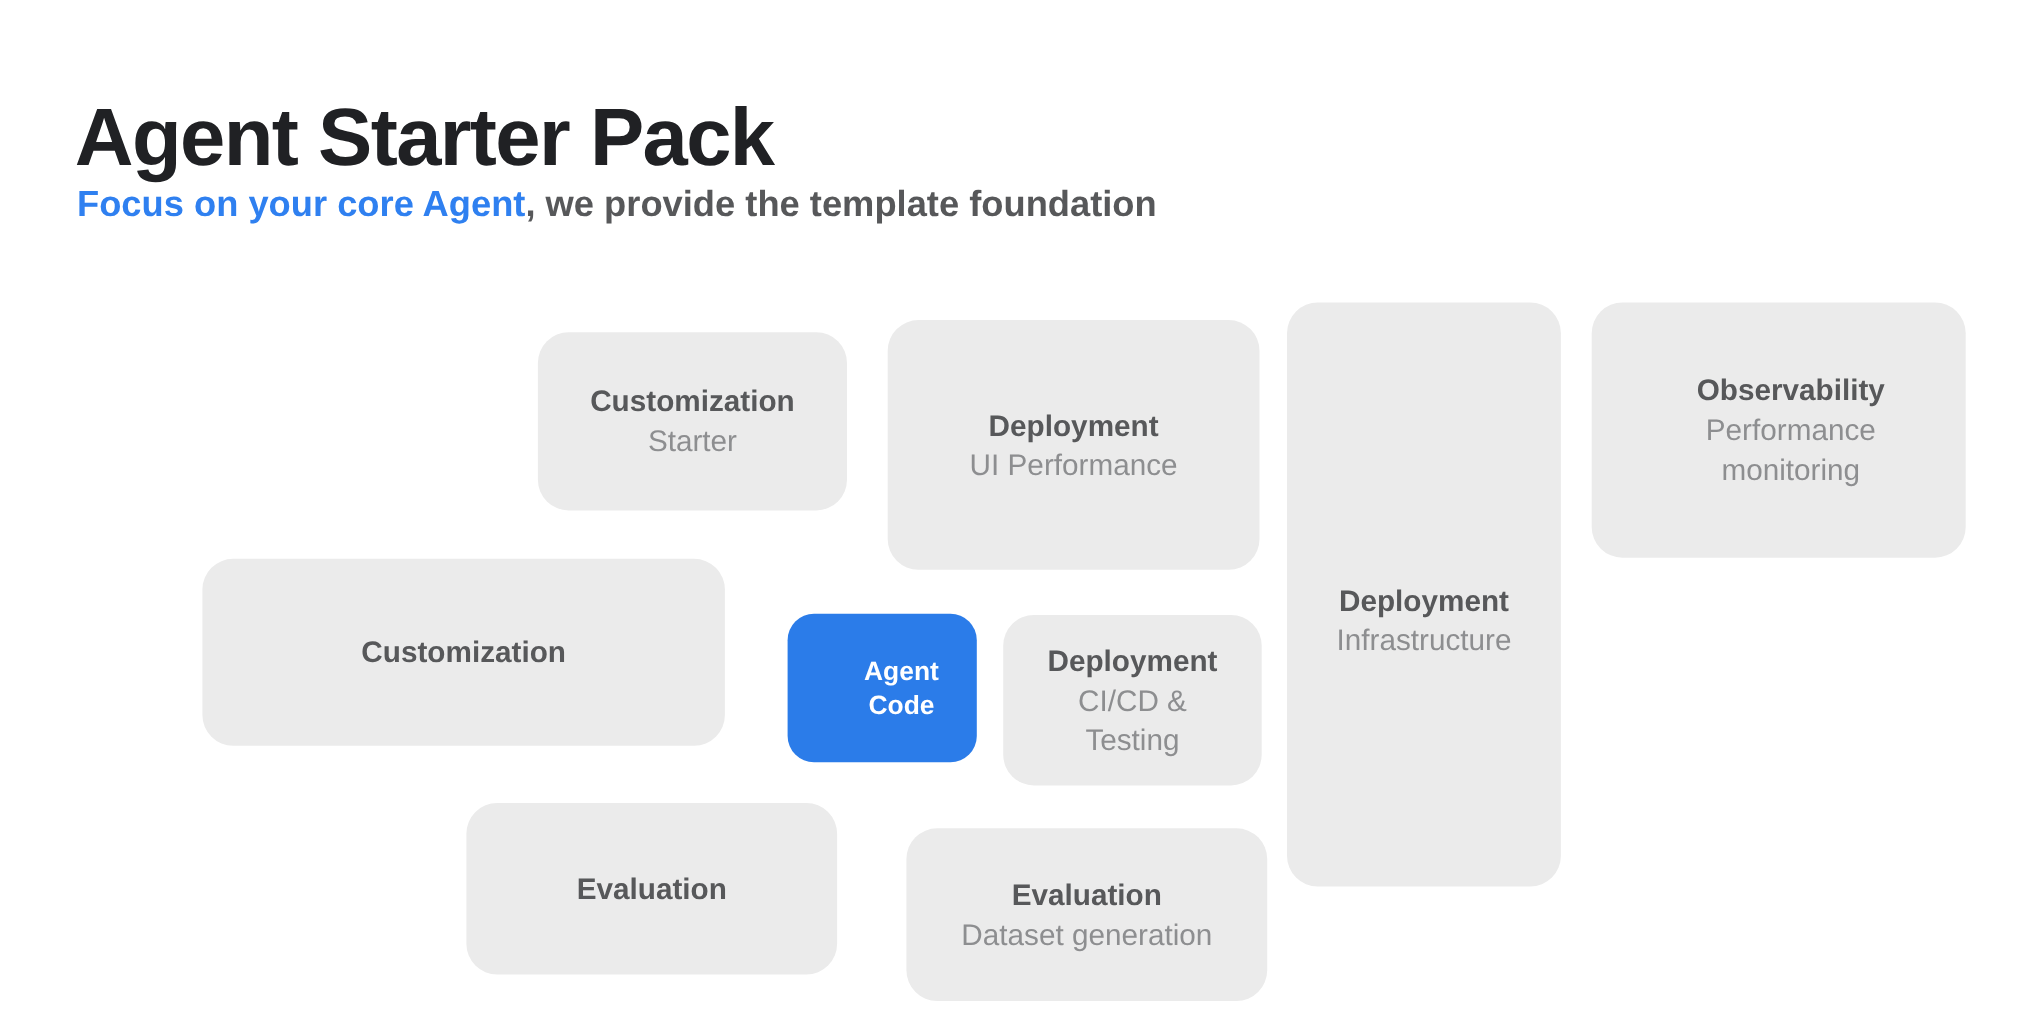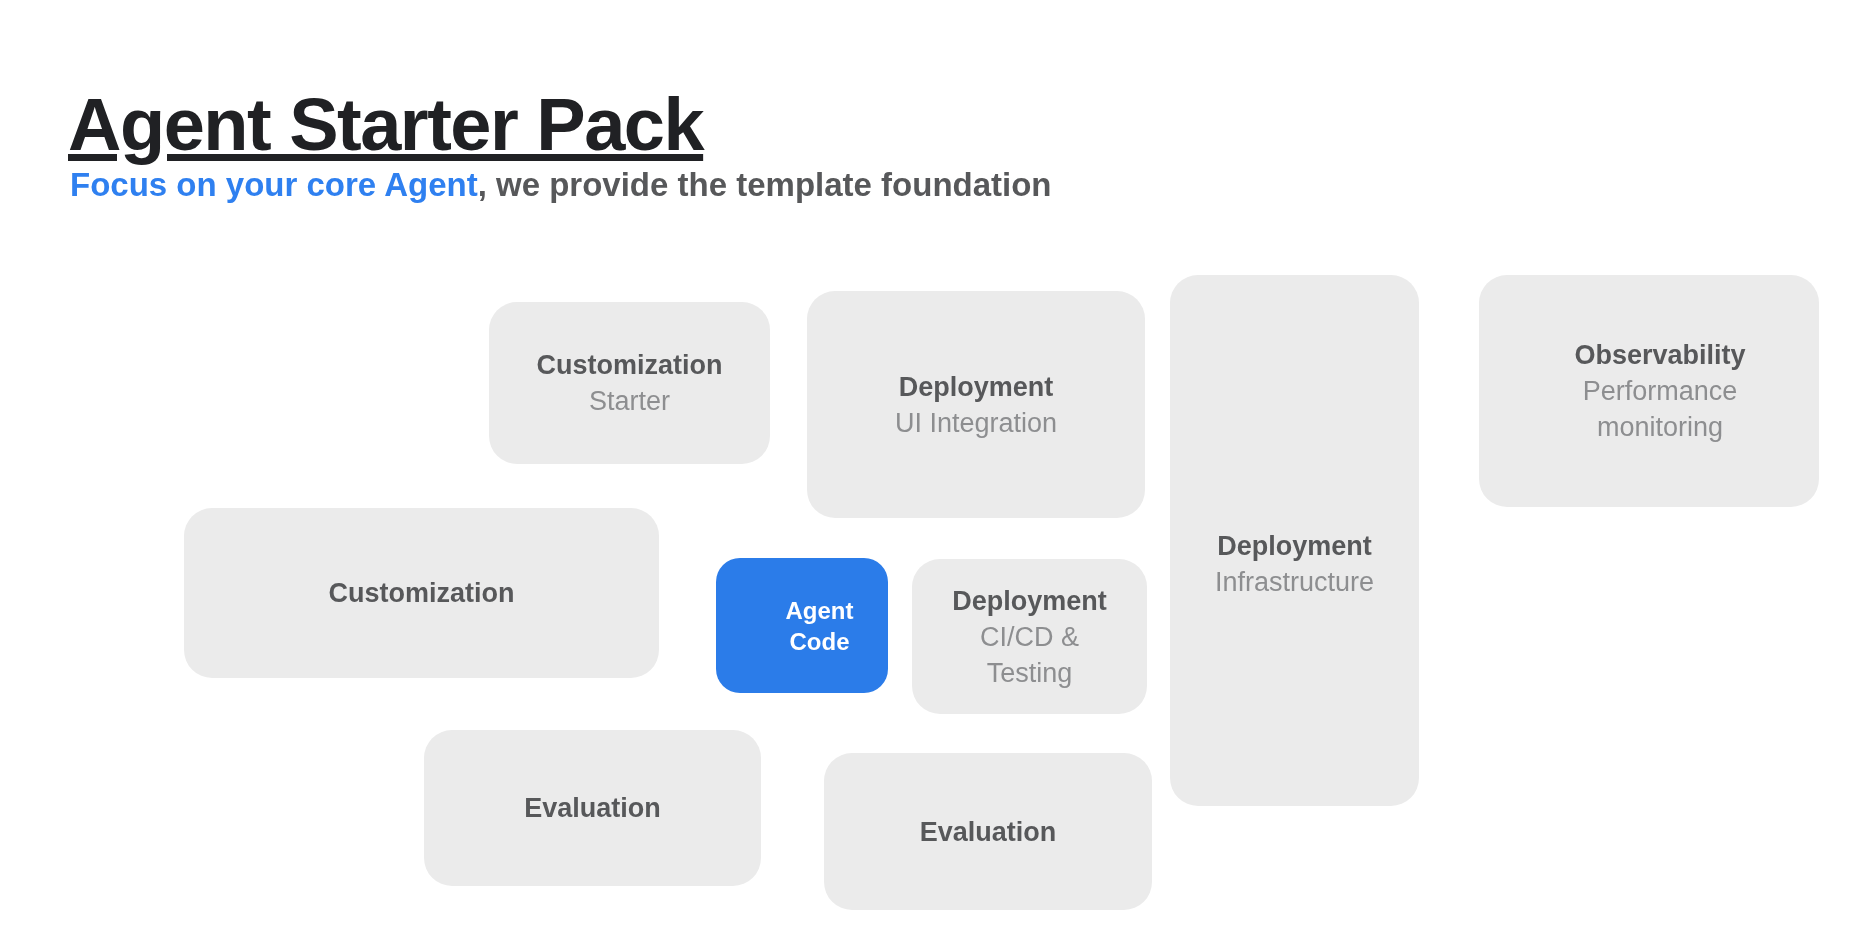--- a/index.html
+++ b/index.html
@@ -18,21 +18,20 @@
   .page-title {
     position: absolute;
     left: 68px;
     top: 38px;
     font-size: 74px;
     line-height: 1;
     font-weight: 700;
     letter-spacing: -1.5px;
     color: var(--title-dark, #202124);
     white-space: nowrap;
-    text-decoration: underline;
   }
   .page-subtitle {
     position: absolute;
     left: 70px;
     top: 168px;
     font-size: 33px;
     line-height: 1;
     font-weight: 700;
     color: var(--box-title-gray, #57585a);
     white-space: nowrap;
@@ -72,21 +71,21 @@
   .box.accent .box-sub {
     color: #ffffff;
     font-weight: 700;
     font-size: 24px;
     line-height: 31px;
   }
   
   .b1 { left: 489px;  top: 302px; width: 281px; height: 162px; }
   .b2 { left: 807px;  top: 291px; width: 338px; height: 227px; }
   .b3 { left: 1170px; top: 275px; width: 249px; height: 531px; padding-top: 46px; }
-  .b4 { left: 1447px; top: 275px; width: 340px; height: 232px; padding-left: 64px; padding-right: 42px; margin-left: 32px; }
+  .b4 { left: 1447px; top: 275px; width: 340px; height: 232px; padding-left: 64px; padding-right: 42px; }
   .b5 { left: 184px;  top: 508px; width: 475px; height: 170px; }
   .b6 { left: 716px;  top: 558px; width: 172px; height: 135px; }
   .b7 { left: 912px;  top: 559px; width: 235px; height: 155px; padding-left: 30px; padding-right: 30px; }
   .b8 { left: 424px;  top: 730px; width: 337px; height: 156px; padding-left: 34px; padding-right: 34px; }
   .b9 { left: 824px;  top: 753px; width: 328px; height: 157px; }
 </style>
 </head>
 <body>
 
 <div class="canvas">
@@ -95,21 +94,21 @@
 
   <div class="page-subtitle"><span class="hl">Focus on your core Agent</span><span>, we provide the template foundation</span></div>
 
   <div class="box b1">
     <div class="box-title">Customization</div>
     <div class="box-sub">Starter</div>
   </div>
 
   <div class="box b2">
     <div class="box-title">Deployment</div>
-    <div class="box-sub">UI Integration</div>
+    <div class="box-sub">UI Performance</div>
   </div>
 
   <div class="box b3">
     <div class="box-title">Deployment</div>
     <div class="box-sub">Infrastructure</div>
   </div>
 
   <div class="box b4">
     <div class="box-title">Observability</div>
     <div class="box-sub">Performance monitoring</div>
@@ -128,15 +127,16 @@
     <div class="box-title">Deployment</div>
     <div class="box-sub">CI/CD &amp; Testing</div>
   </div>
 
   <div class="box b8">
     <div class="box-title">Evaluation</div>
   </div>
 
   <div class="box b9">
     <div class="box-title">Evaluation</div>
+    <div class="box-sub">Dataset generation</div>
   </div>
 
 </div>
 
 </body></html>

